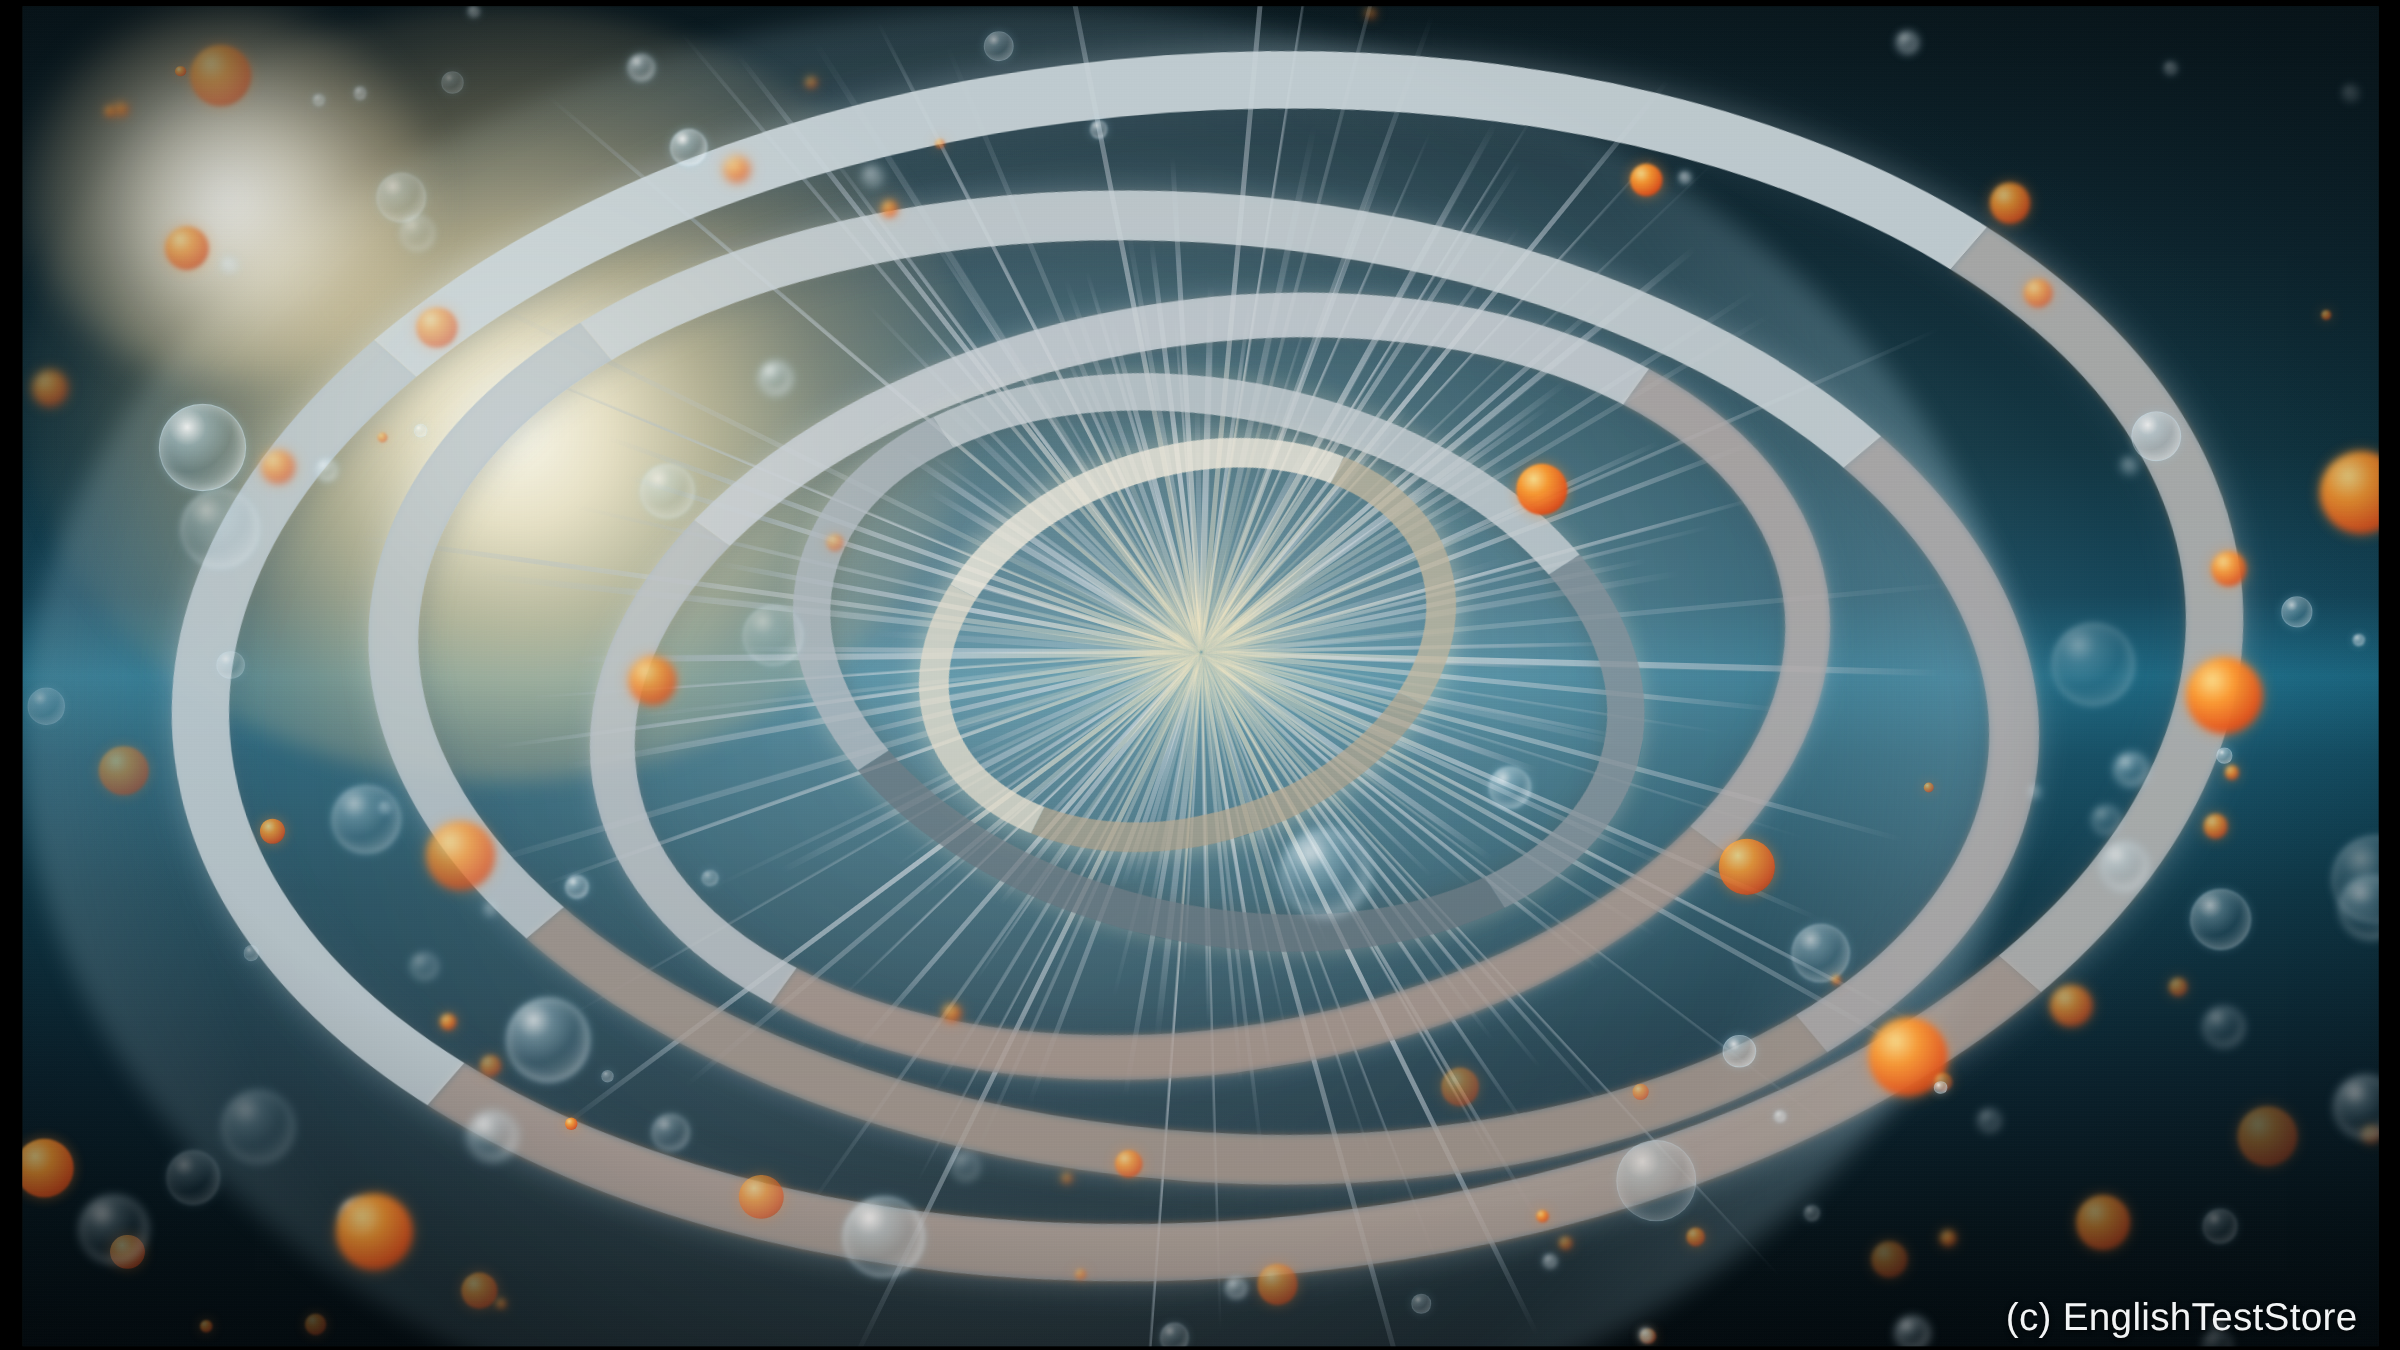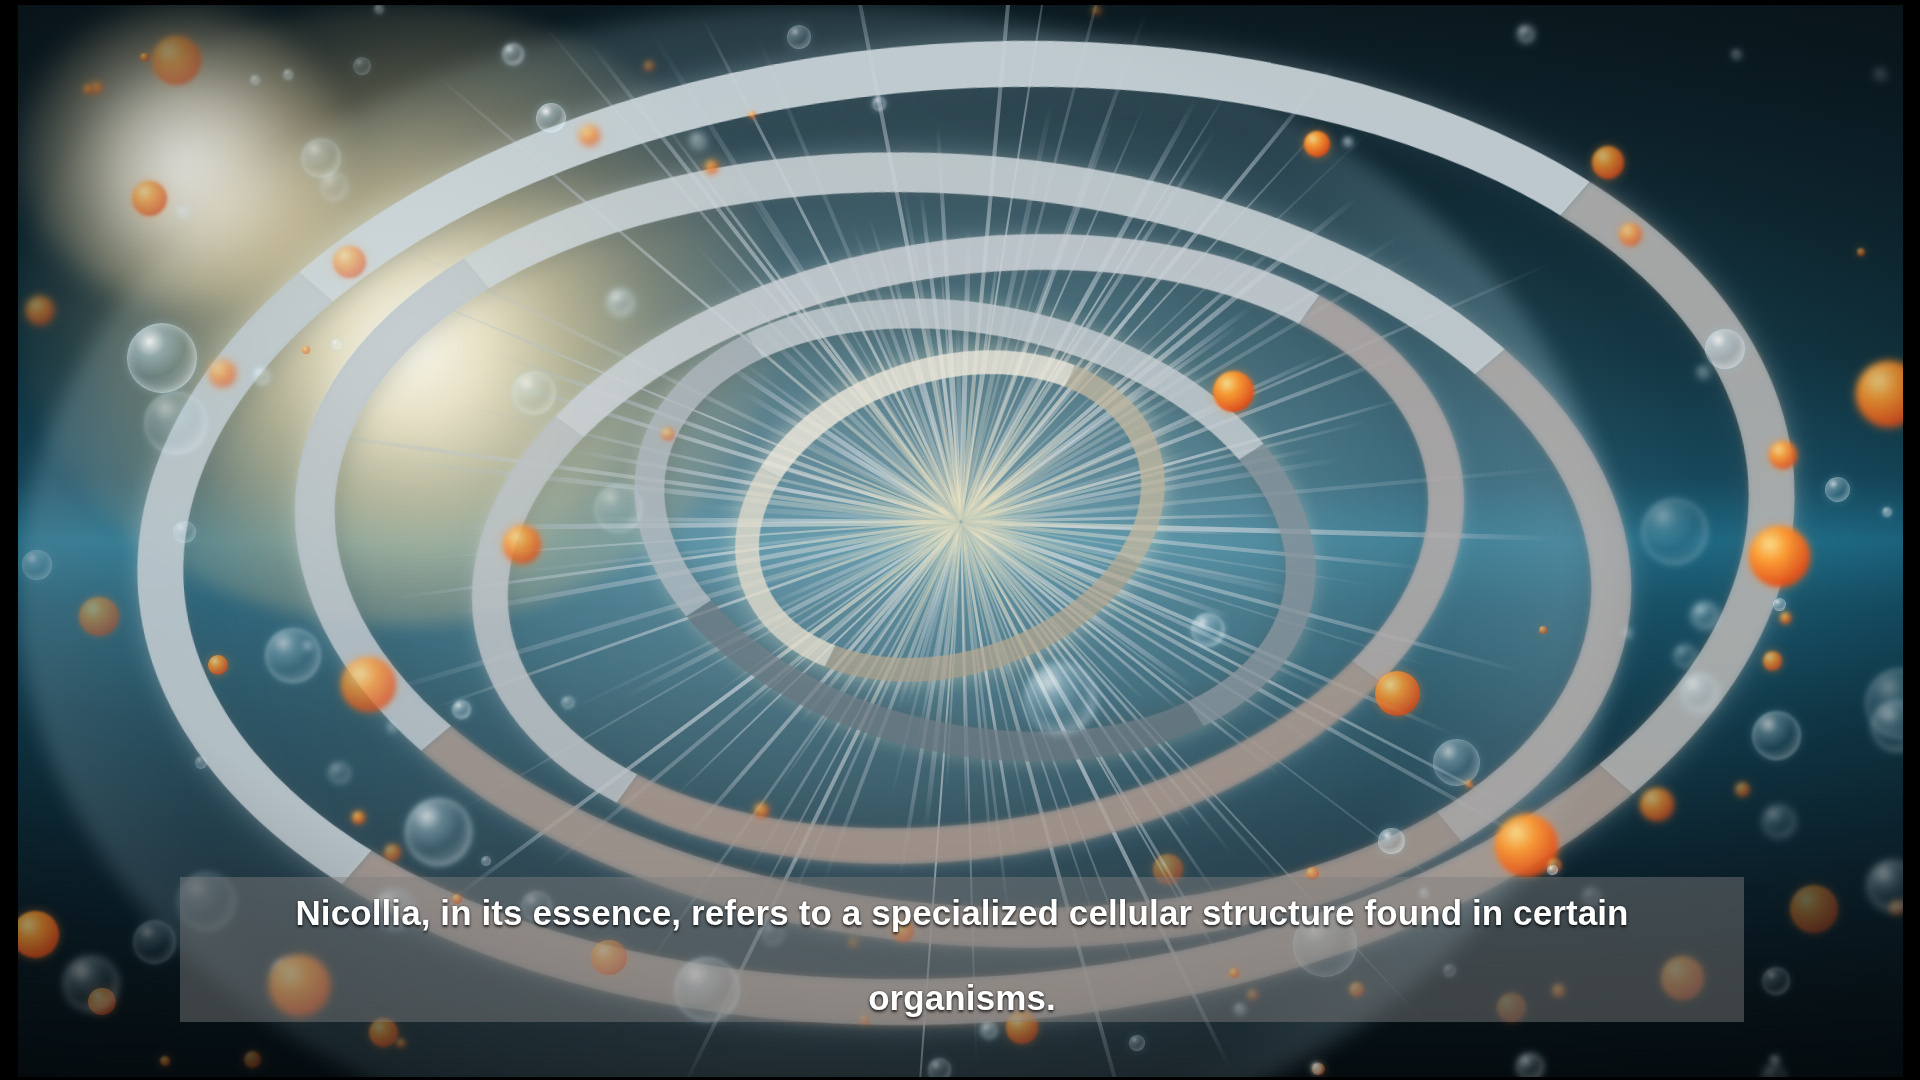--- a/index.html
+++ b/index.html
@@ -685,19 +685,16 @@
         <div class="dot orange" style="left: 333.898px; top: 806.346px; width: 12.807px; height: 12.807px; opacity: 0.78; filter: blur(2.3px);"></div>
         <div class="dot orange" style="left: 1838.91px; top: 242.958px; width: 8.03246px; height: 8.03246px; opacity: 0.63; filter: blur(1.2px);"></div>
       </div>
 
     <div class="layer vignette"></div>
     <div class="layer bottom-dark" style="inset:auto;"></div>
     <div class="layer grain"></div>
 
   </div>
 
-  <div id="caption-box">
-    <div class="caption-line first">Nicollia, in its essence, refers to a specialized cellular structure found in certain</div>
-    <div class="caption-line second">organisms.</div>
-  </div>
-
+
+  <div id="watermark">(c) EnglishTestStore</div>
 
 </div>
 
 </body></html>

